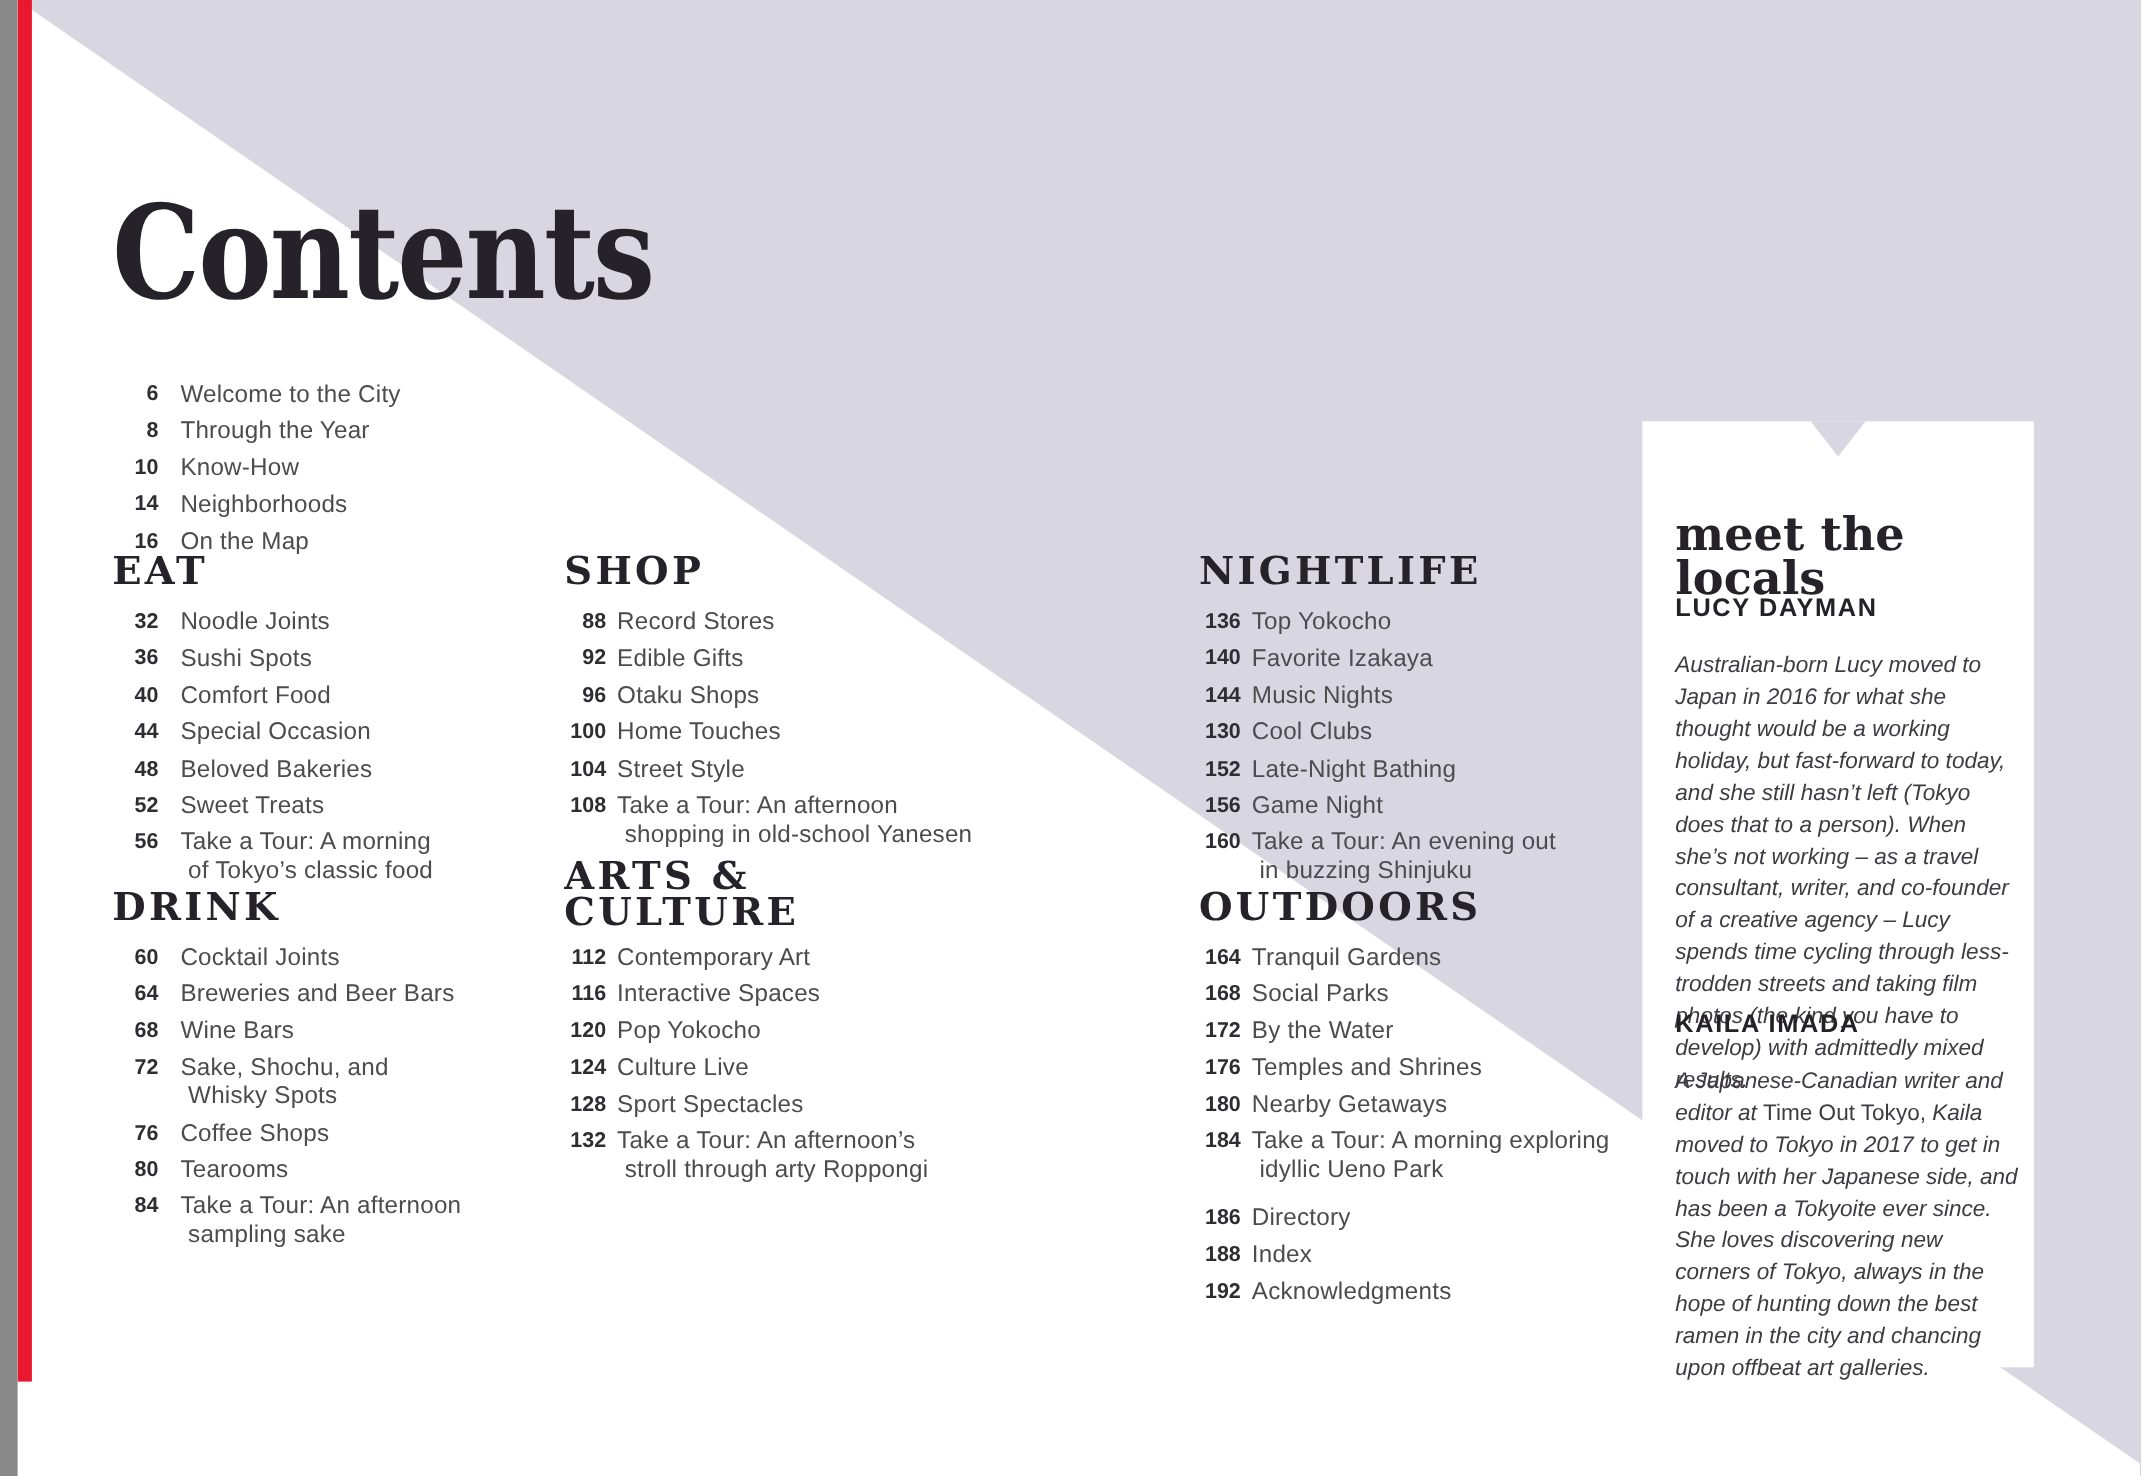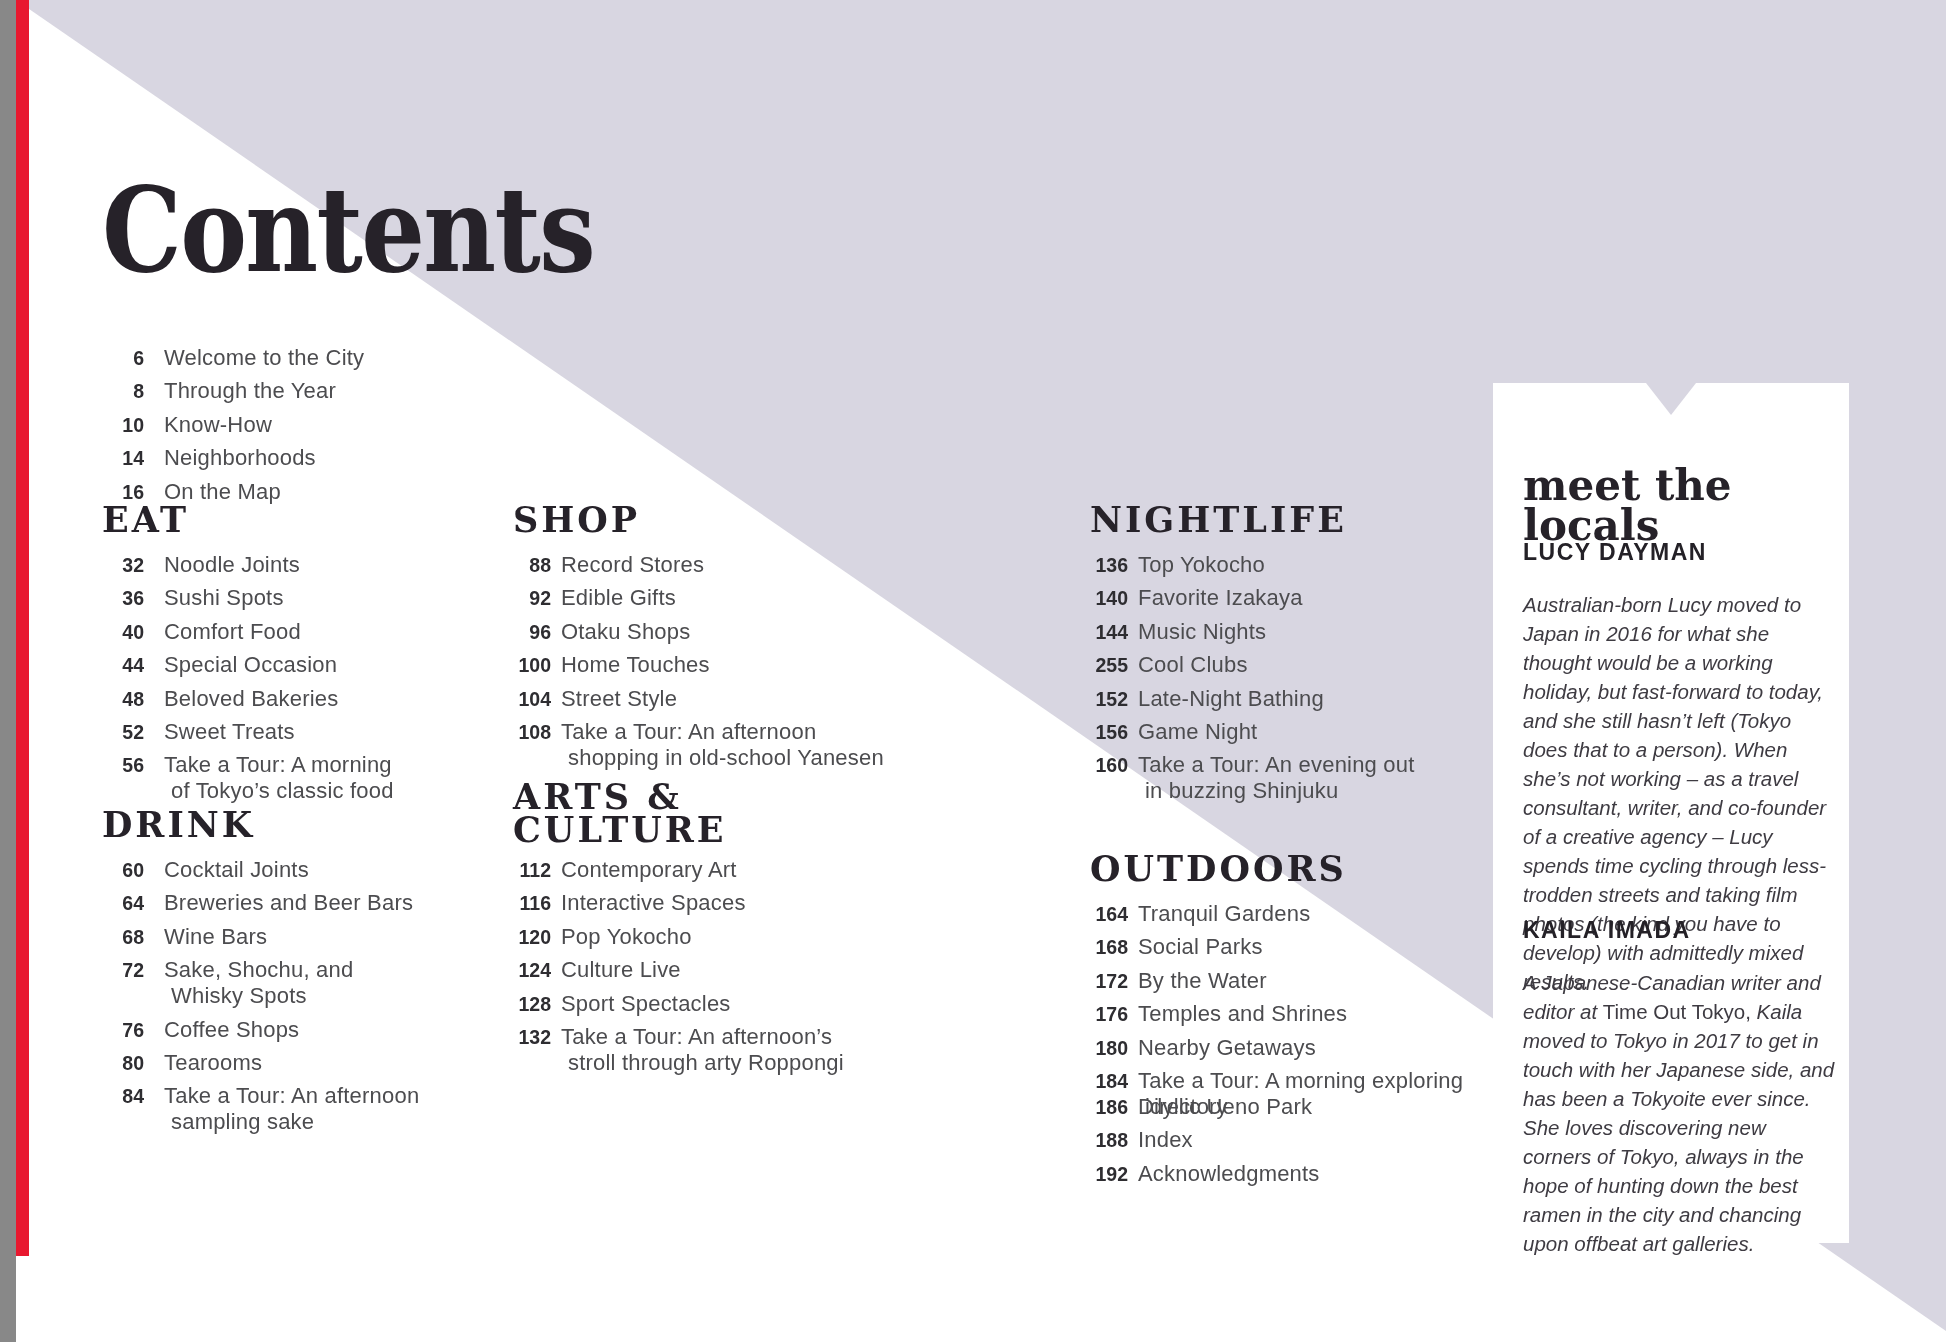--- a/index.html
+++ b/index.html
@@ -375,21 +375,21 @@
 
   <li class="toc-item">
     <span class="num">144</span>
     <span class="label">
       <span>Music Nights</span>
       
     </span>
   </li>
 
   <li class="toc-item">
-    <span class="num">255</span>
+    <span class="num">130</span>
     <span class="label">
       <span>Cool Clubs</span>
       
     </span>
   </li>
 
   <li class="toc-item">
     <span class="num">152</span>
     <span class="label">
       <span>Late-Night Bathing</span>
@@ -408,21 +408,21 @@
   <li class="toc-item">
     <span class="num">160</span>
     <span class="label">
       <span>Take a Tour: An evening out</span>
       <span class="wrap">in buzzing Shinjuku</span>
     </span>
   </li>
 </ul>
   </section>
 
-  <section class="toc-section col23" style="left:1074px;top:852px;width:390px;">
+  <section class="toc-section col23" style="left:1074px;top:808px;width:390px;">
     <h2 class="toc-heading">OUTDOORS</h2>
     <ul class="toc-list">
   <li class="toc-item">
     <span class="num">164</span>
     <span class="label">
       <span>Tranquil Gardens</span>
       
     </span>
   </li>
 

